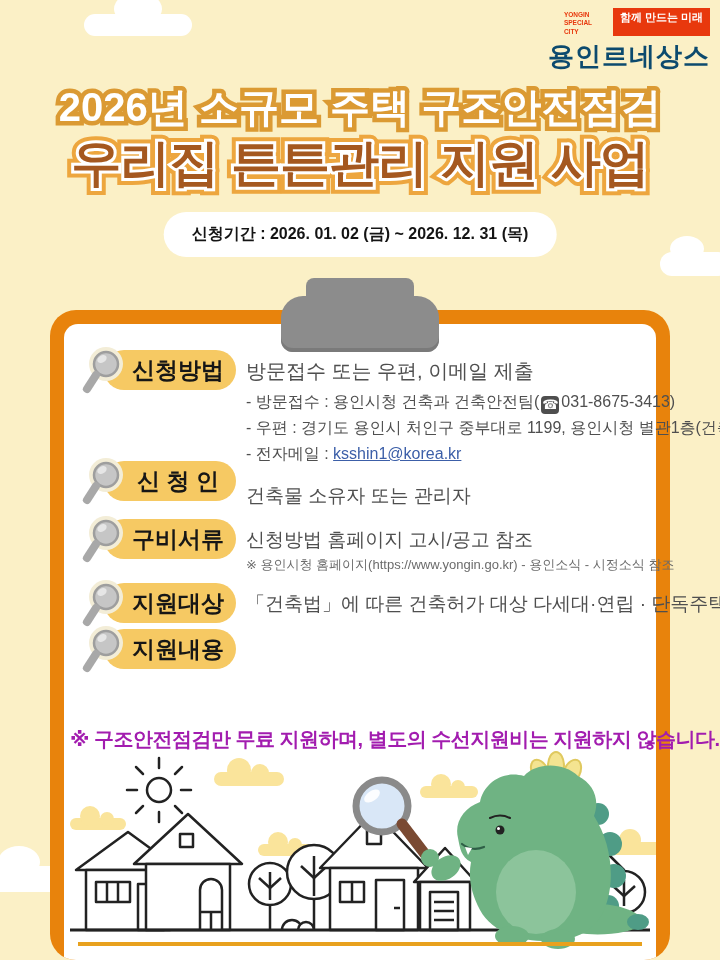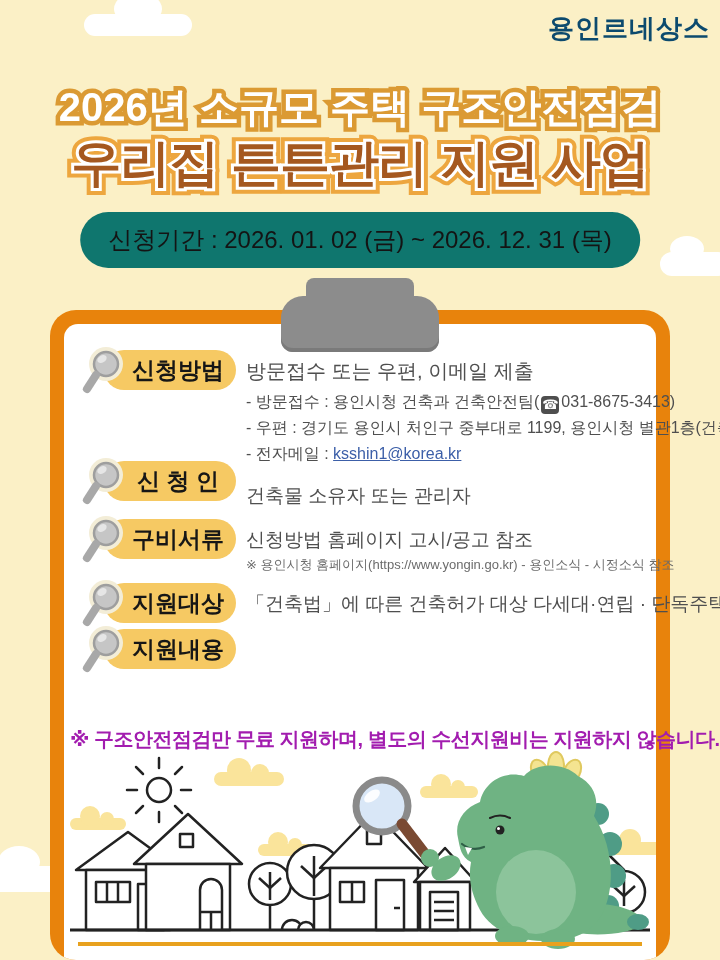--- a/index.html
+++ b/index.html
@@ -32,22 +32,22 @@
   .subtitle{top:80px;font-size:40px;font-weight:800;letter-spacing:0px;}
   .sub-stroke{-webkit-text-stroke:9px #DB9A33;color:transparent;z-index:1;}
   .sub-fill{color:#fff;}
 
   .title{top:130px;font-size:50px;font-weight:800;letter-spacing:-1px;}
   .title-stroke-outer{-webkit-text-stroke:14px #EDA63E;color:transparent;z-index:1;}
   .title-stroke-mid{-webkit-text-stroke:6px #fff;color:transparent;z-index:2;}
   .title-fill{color:#A5581F;}
 
   .period{position:absolute;top:212px;left:50%;transform:translateX(-50%);
-          background:#0f766e;border-radius:28px;padding:12px 28px;white-space:nowrap;
-          font-size:24px;font-weight:normal;color:#141414;}
+          background:#ffffff;border-radius:28px;padding:12px 28px;white-space:nowrap;
+          font-size:16px;font-weight:bold;color:#141414;}
 
   
   .board{position:absolute;left:50px;top:310px;width:620px;height:650px;
          background:#E8830C;border-radius:26px;overflow:hidden;}
   .board-inner{position:absolute;left:14px;top:14px;right:14px;bottom:-20px;
                background:#fff;border-radius:14px;}
   .clip-top{position:absolute;left:50%;transform:translateX(-50%);top:278px;width:108px;height:30px;
             background:#8C8C8C;border-radius:8px;box-shadow:inset 0 -3px 0 #7A7A7A;z-index:5;}
   .clip-bottom{position:absolute;left:50%;transform:translateX(-50%);top:296px;width:158px;height:56px;
             background:#8C8C8C;border-radius:22px 22px 12px 12px;box-shadow:inset 0 -4px 0 #7A7A7A;z-index:5;}
@@ -76,20 +76,24 @@
 </head>
 <body>
 
 <div class="poster">
 
   <div class="cloud cloud-1"></div>
   <div class="cloud cloud-2"></div>
   <div class="cloud cloud-3"></div>
 
   <div class="logo">
+    <div class="logo-row">
+      <div class="logo-city">YONGIN SPECIAL CITY</div>
+      <div class="logo-badge">함께 만드는 미래</div>
+    </div>
     <div class="logo-brand">용인르네상스</div>
   </div>
 
   <div class="outlined subtitle">
     <span class="t-abs sub-stroke" aria-hidden="true">2026년 소규모 주택 구조안전점검</span>
     <span class="t-fill sub-fill">2026년 소규모 주택 구조안전점검</span>
   </div>
 
   <div class="outlined title">
     <span class="t-abs title-stroke-outer" aria-hidden="true">우리집 튼튼관리 지원 사업</span>

